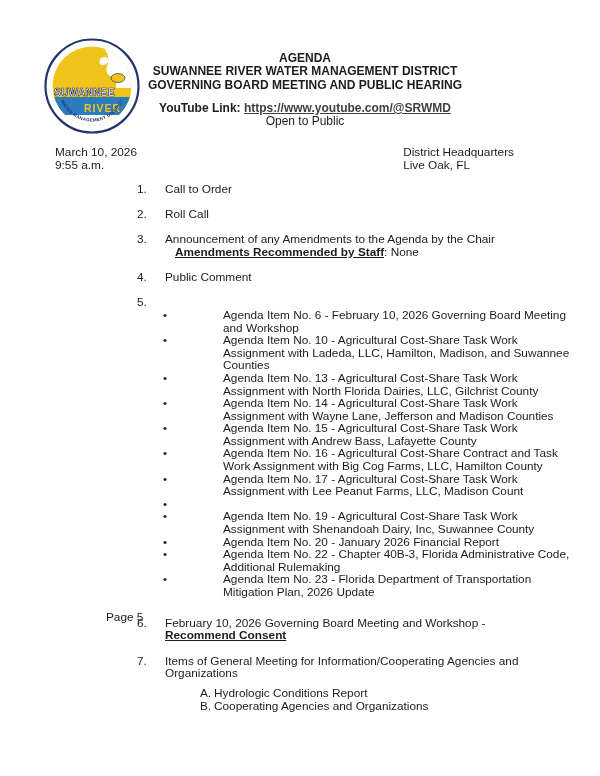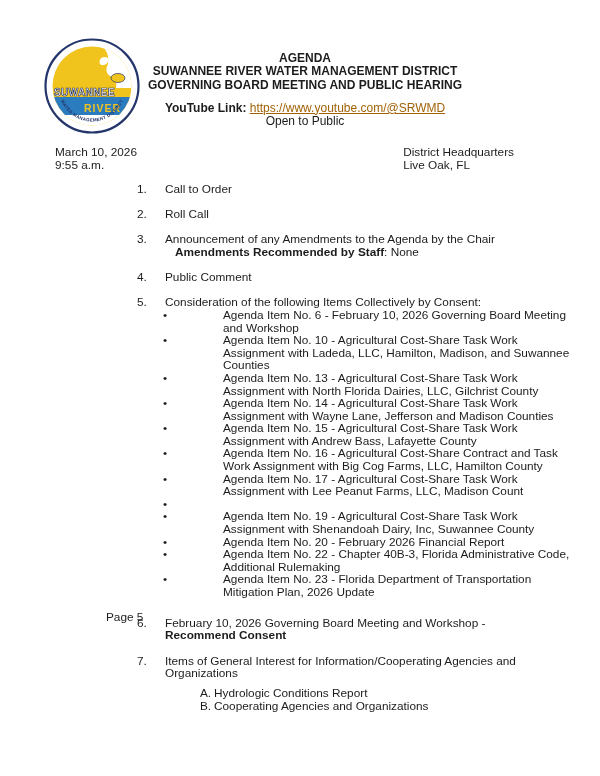--- a/index.html
+++ b/index.html
@@ -16,45 +16,45 @@
     overflow: hidden;
   }
   
   .logo { position: absolute; left: 44px; top: 38px; width: 96px; height: 96px; }
   
   .header {
     position: absolute; top: 52px; left: 0; width: 610px;
     text-align: center; font-weight: bold; font-size: 12px; line-height: 13.3px;
   }
   .yt-line { margin-top: 10px; font-weight: bold; }
-  .yt-line a { font-weight: normal; color: #a16207; text-decoration: underline; }
+  .yt-line a { font-weight: bold; color: #404040; text-decoration: underline; }
   .open-note { font-weight: normal; }
   
   .meta {
     position: absolute; top: 146px; left: 55px; right: 86px;
     display: flex; justify-content: space-between; line-height: 13.3px;
   }
   .meta .right { text-align: left; }
   
   .body { position: absolute; top: 183px; left: 137px; width: 440px; }
   .num-row { display: flex; align-items: flex-start; margin-bottom: 12.6px; }
   .num-row .num { width: 28px; flex: 0 0 28px; }
   .num-row .txt { width: 364px; }
   .sub-line { padding-left: 10px; }
-  .bold-underline { font-weight: bold; }
+  .bold-underline { font-weight: bold; text-decoration: underline; }
   .bullets { margin: 0 0 0 0; }
   .bullet-row { display: flex; align-items: flex-start; padding-left: 26px; }
   .bullet-row .dot { width: 20px; flex: 0 0 20px; }
   .bullet-row .btxt { width: 366px; margin-left: 40px; }
   .mt-6 { margin-top: 18px; }
   .mt-7 { margin-top: 13px; }
   .sub-row { display: flex; align-items: flex-start; padding-left: 63px; }
   .sub-row.first { margin-top: 7px; }
   .sub-row .letter { width: 14px; flex: 0 0 14px; }
-  .b { font-weight: bold; }
+  .b { font-weight: bold; text-decoration: underline; }
   
   .page-label { position: absolute; left: 58px; top: 611px; margin-left: 48px; }
 </style>
 </head>
 <body>
 
 <div class="page">
 
   <svg class="logo" viewBox="0 0 96 96">
     <defs>
@@ -121,21 +121,20 @@
       </span>
     </div>
 
     <div class="num-row">
       <span class="num">4.</span>
       <span class="txt">Public Comment</span>
     </div>
 
     <div class="num-row" style="margin-bottom:0">
       <span class="num">5.</span>
-      <span class="txt">Consideration of the following Items Collectively by Consent:</span>
     </div>
 
     <div class="bullets">
       <div class="bullet-row">
           <span class="dot">•</span>
           <span class="btxt">Agenda Item No. 6 - February 10, 2026 Governing Board Meeting and Workshop</span>
         </div>
       <div class="bullet-row">
           <span class="dot">•</span>
           <span class="btxt">Agenda Item No. 10 - Agricultural Cost-Share Task Work Assignment with Ladeda, LLC, Hamilton, Madison, and Suwannee Counties</span>
@@ -162,40 +161,40 @@
         </div>
       <div class="bullet-row">
           <span class="dot">•</span>
         </div>
       <div class="bullet-row">
           <span class="dot">•</span>
           <span class="btxt">Agenda Item No. 19 - Agricultural Cost-Share Task Work Assignment with Shenandoah Dairy, Inc, Suwannee County</span>
         </div>
       <div class="bullet-row">
           <span class="dot">•</span>
-          <span class="btxt">Agenda Item No. 20 - February 2026 Financial Report</span>
+          <span class="btxt">Agenda Item No. 20 - January 2026 Financial Report</span>
         </div>
       <div class="bullet-row">
           <span class="dot">•</span>
           <span class="btxt">Agenda Item No. 22 - Chapter 40B-3, Florida Administrative Code, Additional Rulemaking</span>
         </div>
       <div class="bullet-row">
           <span class="dot">•</span>
           <span class="btxt">Agenda Item No. 23 - Florida Department of Transportation Mitigation Plan, 2026 Update</span>
         </div>
     </div>
 
     <div class="num-row mt-6" style="margin-bottom:0">
       <span class="num">6.</span>
       <span class="txt"><span>February 10, 2026 Governing Board Meeting and Workshop - </span><span class="b">Recommend Consent</span></span>
     </div>
 
     <div class="num-row mt-7" style="margin-bottom:0">
       <span class="num">7.</span>
-      <span class="txt">Items of General Interest for Information/Cooperating Agencies and Organizations</span>
+      <span class="txt">Items of General Meeting for Information/Cooperating Agencies and Organizations</span>
     </div>
 
     <div class="sub-row first">
       <span class="letter">A.</span>
       <span>Hydrologic Conditions Report</span>
     </div>
     <div class="sub-row">
       <span class="letter">B.</span>
       <span>Cooperating Agencies and Organizations</span>
     </div>

